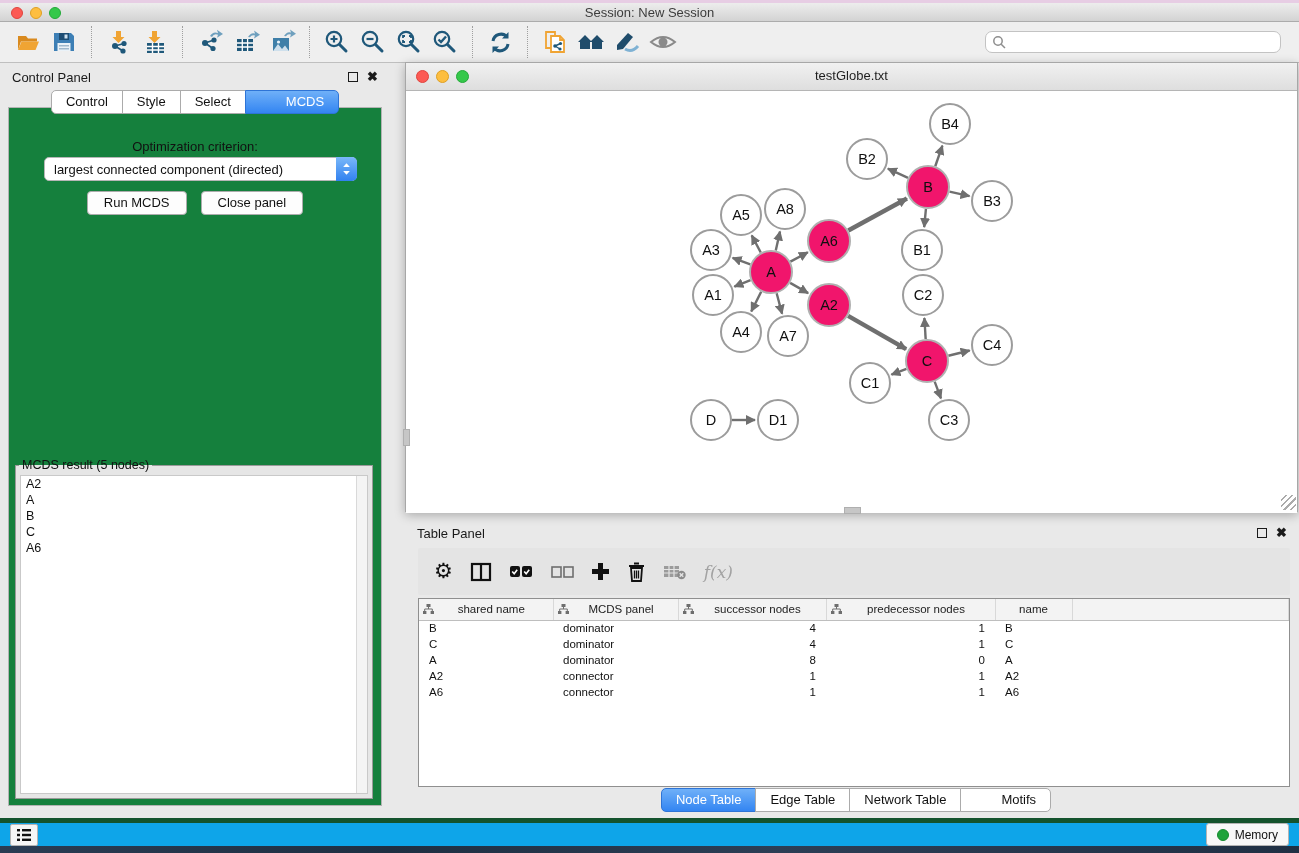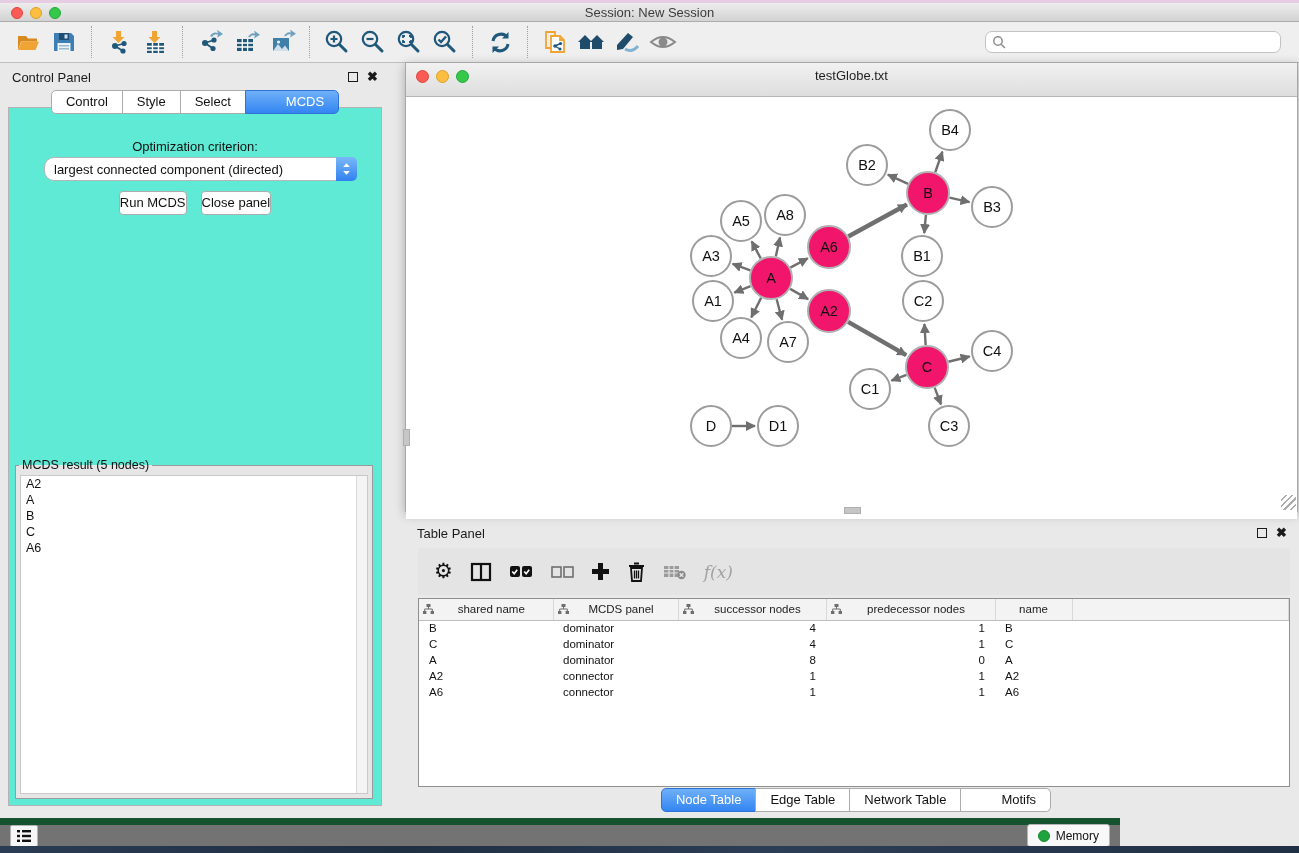--- a/index.html
+++ b/index.html
@@ -38,43 +38,43 @@
   .close-icon { font-size:13px; font-weight:bold; color:#1A1A1A; line-height:10px; }
 
   .tabs-row { display:flex; justify-content:center; position:relative; z-index:2; }
   .tab { font-size:13px; color:#111; background:#fff; border:1px solid #ABABAB; padding:3px 14px 4px;
     margin-left:-1px; cursor:default; }
   .tab:first-child { border-radius:5px 0 0 5px; margin-left:0; }
   .tab:last-child { border-radius:0 5px 5px 0;padding-left:40px; }
   .tab.active { background:linear-gradient(#6FB0F8,#3385F2); border-color:#2E74D6; color:#fff; }
 
   .cp-body { position:absolute; left:8px; right:8px; top:43px; bottom:12px;
-    border:1px solid #B3B3B3; background:#5eead4; }
+    border:1px solid #B3B3B3; background:#15803d; }
   .opt-label { position:absolute; left:0; right:0; top:31px; text-align:center; font-size:13px; color:#111; }
   .combo { position:absolute; left:35px; top:49px; width:313px; height:24px; background:#fff;
-    border:1px solid #B6B6B6; border-radius:10px; display:flex; align-items:center; }
+    border:1px solid #B6B6B6; border-radius:5px; display:flex; align-items:center; }
   .combo-value { flex:1; font-size:13px; color:#111; padding-left:9px; white-space:nowrap; overflow:hidden; }
   .combo-stepper { width:21px; height:24px; margin:-1px -1px -1px 0; border-radius:0 5px 5px 0;
     background:linear-gradient(#7AB8F9,#3181F0); display:flex; align-items:center; justify-content:center; }
   .btn-row { position:absolute; left:0; right:0; top:83px; display:flex; justify-content:center; gap:14px; }
   .pbtn { font-size:13px; color:#111; background:#FDFDFD; border:1px solid #ACACAC; border-radius:4px;
-    padding:3px 0 4px; cursor:default; }
+    padding:3px 16px 4px; cursor:default; }
 
   .result-fieldset { position:absolute; left:6px; right:8px; top:350px; bottom:6px;
     border:1px solid #9A9A9A; background:#E6E6E6; }
   .result-legend { font-size:12.5px; color:#111; padding:0 3px; margin-left:3px; }
   .result-list { position:absolute; left:4px; right:4px; top:3px; bottom:4px; background:#fff;
     border:1px solid #C9C9C9; overflow:hidden; }
   .result-scroll { position:absolute; right:0; top:0; bottom:0; width:11px; background:#F4F4F4; border-left:1px solid #D9D9D9; }
   .result-item { font-size:12.5px; color:#111; line-height:16px; padding-left:5px; }
 
   
   .net-window { position:absolute; left:405px; top:62px; width:893px; height:450px; background:#fff;
     border:1px solid #A7A7A7; box-shadow:0 3px 10px rgba(0,0,0,0.28); }
-  .nw-titlebar { position:relative; height:34px; background:linear-gradient(#F1F1F1,#DEDEDE);
+  .nw-titlebar { position:relative; height:28px; background:linear-gradient(#F1F1F1,#DEDEDE);
     border-bottom:1px solid #B5B5B5; }
   .nw-titlebar .lights { left:10px; top:7px; }
   .nw-titlebar .light { width:13px; height:13px; }
   .nw-title { position:absolute; left:0; right:0; top:5px; text-align:center; font-size:13px; color:#1E1E1E; }
   .nw-canvas { position:relative; width:891px; height:422px; background:#fff; overflow:hidden; }
   .resize-grip { position:absolute; right:1px; bottom:1px; width:15px; height:15px;
     background:repeating-linear-gradient(135deg, transparent 0 3px, #ABABAB 3px 4.5px); }
   .edge-handle-left { position:absolute; left:-3px; top:366px; width:7px; height:17px; background:#C6C6C6; border:1px solid #AFAFAF; }
   .edge-handle-bottom { position:absolute; left:438px; bottom:-3px; width:17px; height:7px; background:#C6C6C6; border:1px solid #AFAFAF; }
 
@@ -93,22 +93,22 @@
   table.grid col.c4{width:169px} table.grid col.c5{width:77px} table.grid col.c6{width:auto}
   table.grid th { height:21px; background:#F3F3F3; border-bottom:1px solid #BEBEBE; border-right:1px solid #D8D8D8;
     font-size:11.5px; font-weight:normal; color:#222; padding:0 4px; }
   table.grid th .th-inner { display:flex; align-items:center; }
   table.grid th .th-label { flex:1; text-align:center; }
   table.grid td { height:16px; font-size:11.5px; color:#111; padding:0 10px; white-space:nowrap; }
   td.al { text-align:left; } td.ar { text-align:right; }
   .tp-tabs { position:absolute; left:8px; right:0; bottom:3px; display:flex; justify-content:center; }
 
   
-  .status-bar { position:absolute; left:0; top:818px; width:1120px; height:28px; background:#737373;
-    border-top:7px solid #14532d; display:flex; align-items:center; padding:0 10px; }
+  .status-bar { position:absolute; left:0; top:818px; width:1299px; height:28px; background:#0ea5e9;
+    border-top:5px solid #14532d; display:flex; align-items:center; padding:0 10px; }
   .list-btn { width:28px; height:22px; background:#F6F6F6; border:1px solid #B4B4B4; border-radius:2px;
     display:flex; align-items:center; justify-content:center; }
   .memory-btn { margin-left:auto; height:23px; background:#F8F8F8; border:1px solid #B4B4B4; border-radius:3px;
     display:flex; align-items:center; gap:6px; padding:0 10px; font-size:12px; color:#111; }
   .memory-dot { width:12px; height:12px; border-radius:50%; background:#1FA33C; border:1px solid #158A2F; }
   .desktop-strip { position:absolute; left:0; top:846px; width:1299px; height:7px;
     background:linear-gradient(90deg,#2A3C53,#1E2F42 30%,#2C3E55 60%,#203044); }
 </style>
 </head>
 <body>

